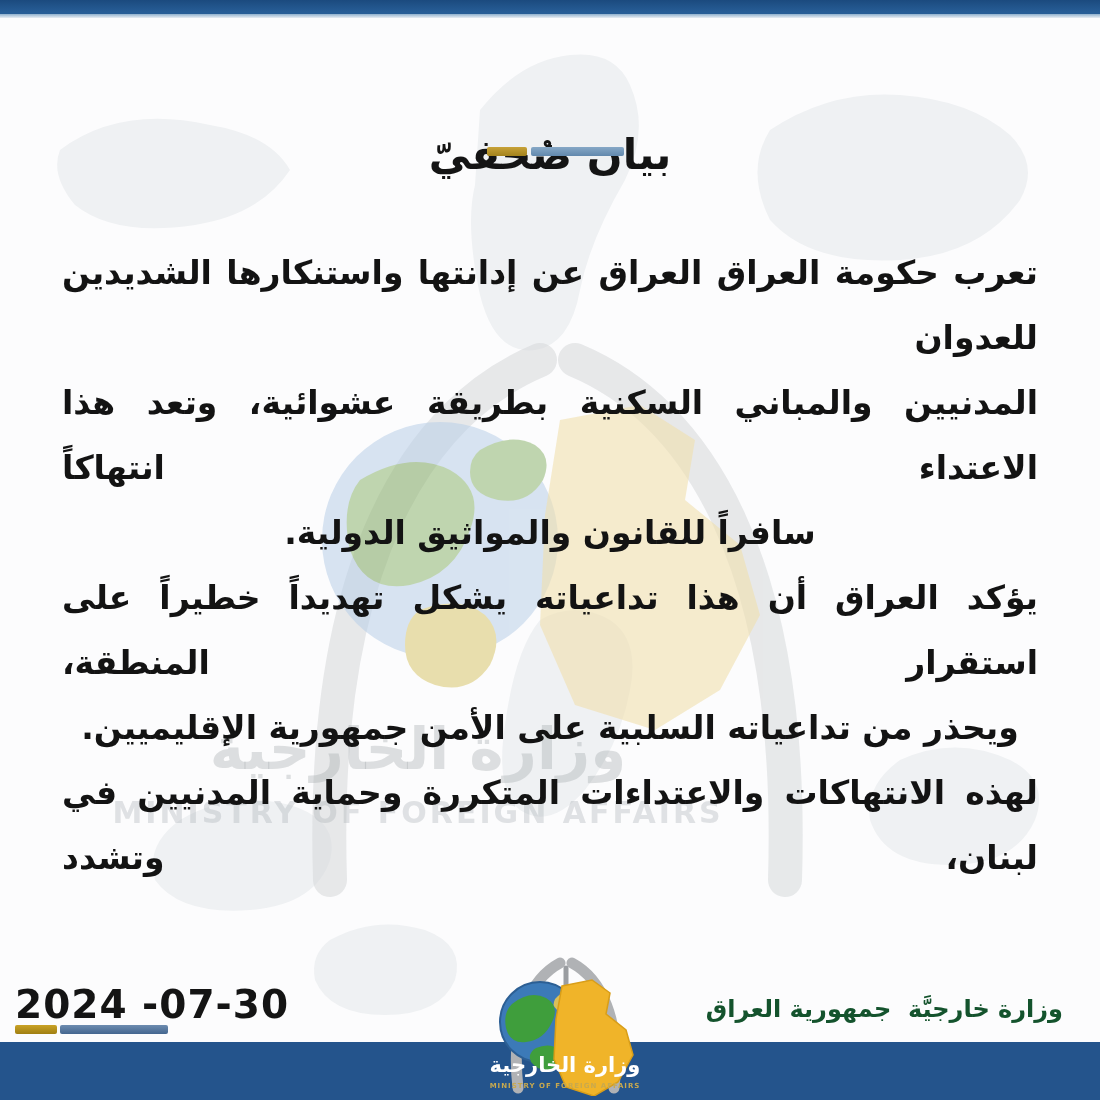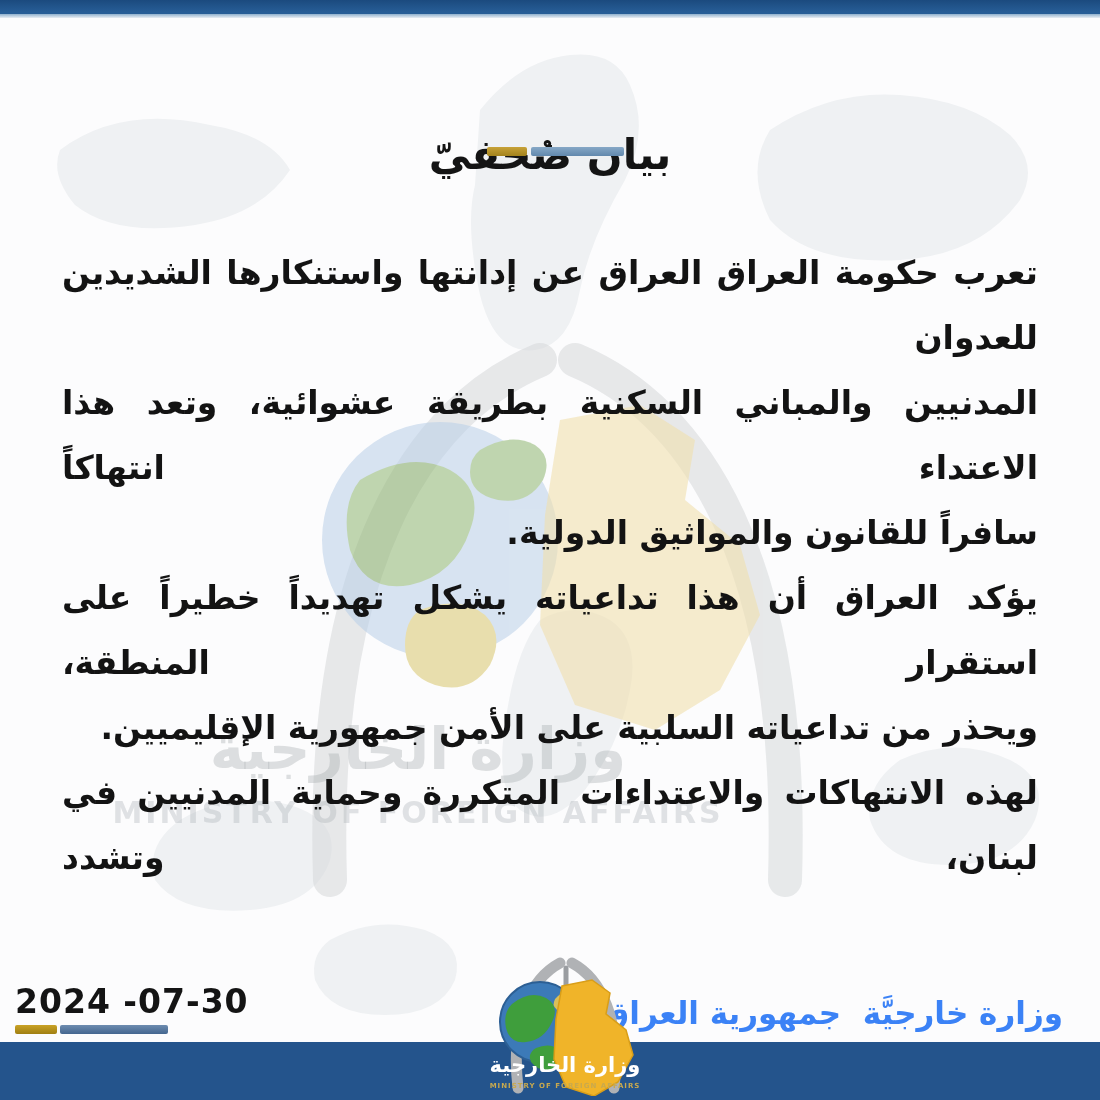--- a/index.html
+++ b/index.html
@@ -58,62 +58,62 @@
   }
   
   .statement {
     position: absolute; top: 240px; left: 62px; right: 62px;
     direction: rtl;
     font-weight: bold; color: #131313;
     font-size: 33px; line-height: 65px;
     z-index: 3;
   }
   .line-justify { text-align: justify; text-align-last: justify; }
-  .line-center  { text-align: right; }
+  .line-center  { text-align: center; }
   
   .watermark { position: absolute; inset: 0; pointer-events: none; z-index: 1; }
   .wm-text-ar {
     position: absolute; top: 715px; left: 0; width: 76%;
     text-align: center; direction: rtl;
     font-size: 58px; font-weight: bold;
     color: rgba(160,165,170,0.35);
     letter-spacing: 4px;
   }
   .wm-text-en {
     position: absolute; top: 795px; left: 0; width: 76%;
     text-align: center;
     font-size: 30px; font-weight: bold;
     color: rgba(170,175,180,0.35);
     letter-spacing: 3px;
   }
   
   .footer-date {
     position: absolute; left: 15px; top: 982px;
-    font-size: 33px; font-weight: bold; color: #141414;
+    font-size: 39px; font-weight: bold; color: #141414;
     letter-spacing: 1px;
   }
   .date-underline {
     position: absolute; left: 15px; top: 1025px;
     width: 153px; height: 9px;
     display: flex; flex-direction: row; gap: 3px;
   }
   .date-underline .seg-gold {
     width: 42px; height: 100%;
     background: linear-gradient(180deg, #c9a226, #a07f12);
     border-radius: 2px;
   }
   .date-underline .seg-blue {
     flex: 1; height: 100%;
     background: linear-gradient(180deg, #6d8cb0, #44668f);
     border-radius: 2px;
   }
   .footer-ministry {
     position: absolute; right: 37px; top: 995px;
     direction: rtl; white-space: pre;
-    font-size: 31px; font-weight: bold; color: #3b82f6;
+    font-size: 24px; font-weight: bold; color: #14532d;
     z-index: 4;
   }
   .footer-logo {
     position: absolute; left: 480px; top: 956px;
     width: 170px; height: 140px;
     z-index: 5;
     text-align: center;
   }
   .footer-logo svg { display: block; margin: 0 auto; }
   .logo-text-ar {

